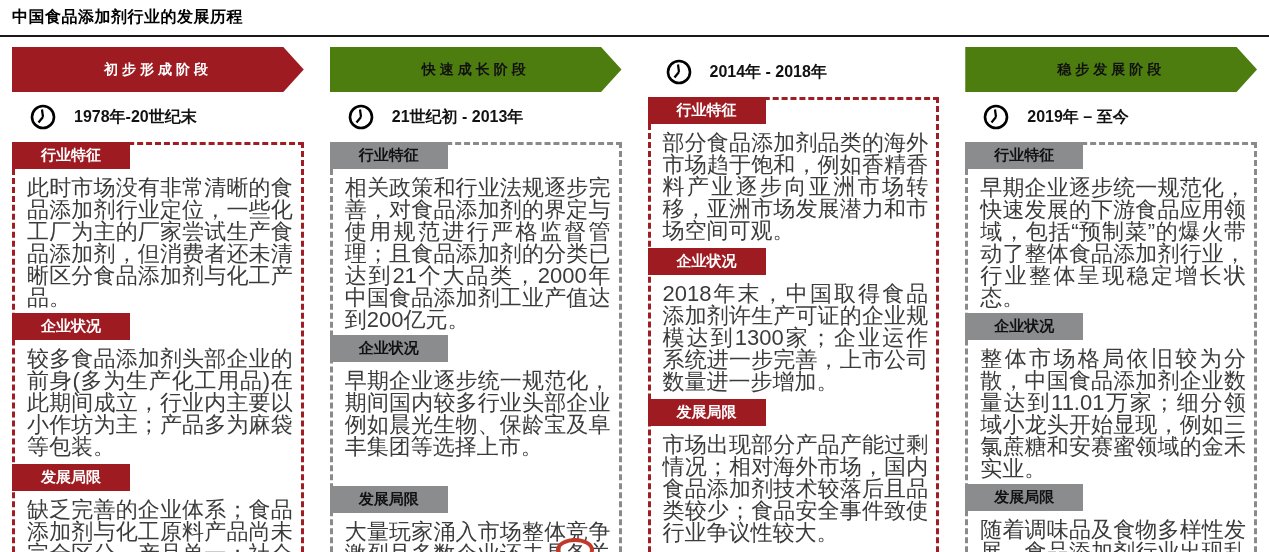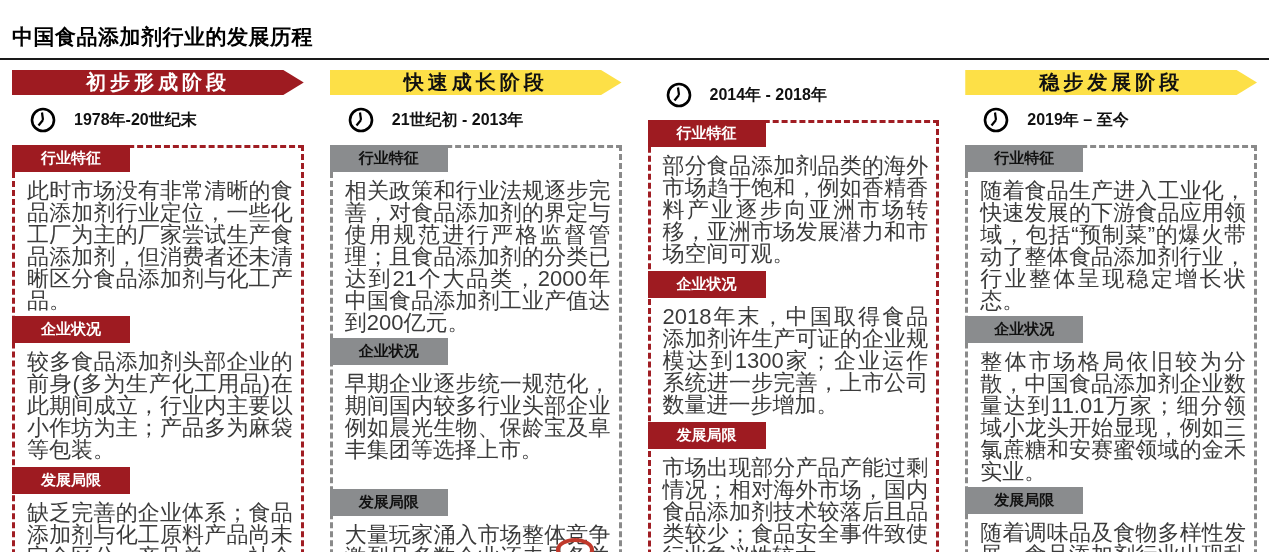--- a/index.html
+++ b/index.html
@@ -1,24 +1,24 @@
 <!DOCTYPE html>
 <html><head>
 <meta charset="utf-8">
 <style>
   html,body{margin:0;padding:0;background:#ffffff;}
   body{font-family:"Liberation Sans","DejaVu Sans",sans-serif;}
   .page{position:relative;width:1269px;height:552px;background:#fff;overflow:hidden;box-sizing:border-box;}
-  .page-title{padding:23px 12px 5px 12px;font-size:21px;font-weight:bold;color:#000;letter-spacing:.5px;}
+  .page-title{padding:7px 12px 5px 12px;font-size:16px;font-weight:bold;color:#000;letter-spacing:.5px;}
   .title-rule{height:2px;background:#1a1a1a;margin:2px 0 10px 0;}
   .stages{display:grid;grid-template-columns:repeat(4,1fr);column-gap:26px;padding:0 12px;box-sizing:border-box;}
   .stage{display:flex;flex-direction:column;min-width:0;}
-  .arrow{height:25px;display:flex;align-items:center;justify-content:center;font-size:20px;font-weight:bold;letter-spacing:4px;clip-path:polygon(0 0,93% 0,100% 50%,93% 100%,0 100%);}
+  .arrow{height:45px;display:flex;align-items:center;justify-content:center;font-size:14px;font-weight:bold;letter-spacing:4px;clip-path:polygon(0 0,93% 0,100% 50%,93% 100%,0 100%);}
   .stage--red .arrow{background:#9E1B21;color:#ffffff;}
-  .stage--gray .arrow{background:#fde047;color:#111111;}
+  .stage--gray .arrow{background:#4d7c0f;color:#111111;}
   .period-row{display:flex;align-items:center;gap:16px;margin:9px 0 9px 16px;height:32px;}
   .clock{flex:0 0 auto;}
   .period{font-size:16px;font-weight:bold;color:#111;}
   .box{flex:1;border:3px dashed;box-sizing:border-box;height:426px;padding-bottom:4px;}
   .stage--red .box{border-color:#A01D23;}
   .stage--gray .box{border-color:#8A8A8A;}
   .sec-label{display:block;width:118px;margin-left:-3px;padding:4px 16px;text-align:center;font-size:15px;font-weight:bold;box-sizing:border-box;}
   .sec-label.first{margin-top:-3px;}
   .stage--red .sec-label{background:#9E1B21;color:#ffffff;}
   .stage--gray .sec-label{background:#8A8C8E;color:#111111;}
@@ -124,21 +124,21 @@
               <circle cx="15" cy="4" r="1.1" fill="#000"></circle>
               <circle cx="15" cy="26" r="1.1" fill="#000"></circle>
               <circle cx="4" cy="15" r="1.1" fill="#000"></circle>
               <circle cx="26" cy="15" r="1.1" fill="#000"></circle>
             </svg>
         </span>
         <span class="period">2019年 – 至今</span>
       </div>
       <div class="box">
         <span class="sec-label first">行业特征</span>
-        <p class="sec-text fixed">随着食品生产进入工业化，快速发展的下游食品应用领域，包括“预制菜”的爆火带动了整体食品添加剂行业，行业整体呈现稳定增长状态。</p>
+        <p class="sec-text fixed">早期企业逐步统一规范化，快速发展的下游食品应用领域，包括“预制菜”的爆火带动了整体食品添加剂行业，行业整体呈现稳定增长状态。</p>
         <span class="sec-label">企业状况</span>
         <p class="sec-text fixed">整体市场格局依旧较为分散，中国食品添加剂企业数量达到11.01万家；细分领域小龙头开始显现，例如三氯蔗糖和安赛蜜领域的金禾实业。</p>
         <span class="sec-label">发展局限</span>
         <p class="sec-text">随着调味品及食物多样性发展，食品添加剂行业出现乱像，社会对于健康安全的高度重视使食品添加剂的改革与发展产生新的挑战。</p>
       </div>
     </div>
 
   </div>
 
   <div class="logo-arc"></div>

